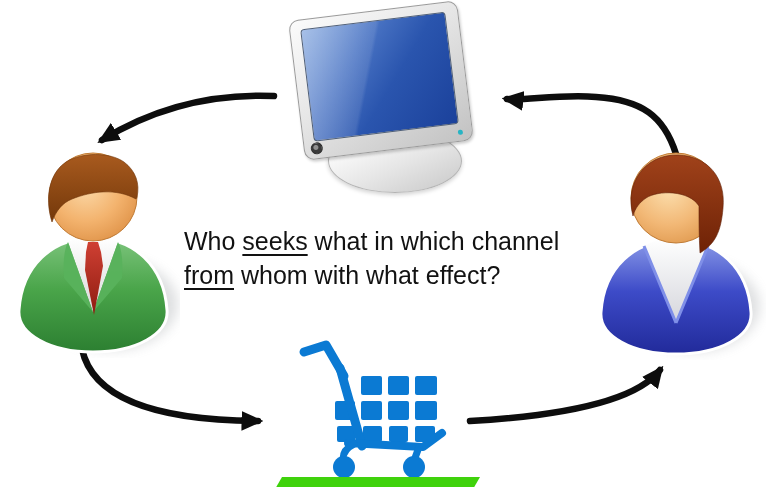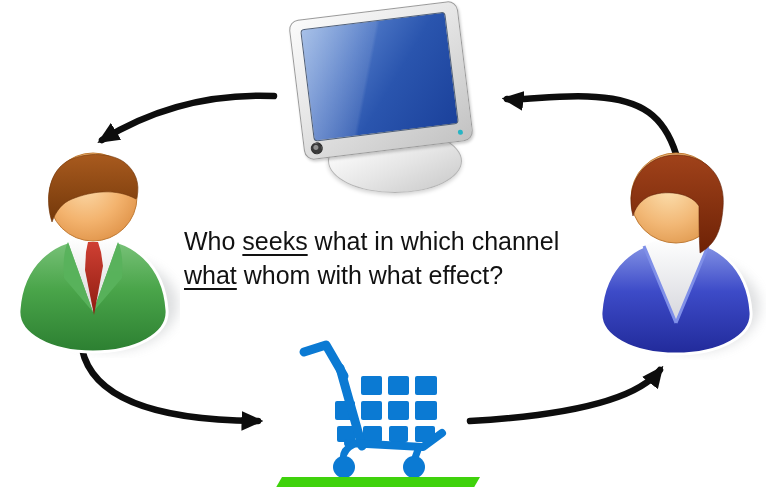--- a/index.html
+++ b/index.html
@@ -190,16 +190,16 @@
     <path d="M 62,108 C 54,112 51,117 51,123" fill="none" stroke="#0b7ad3" stroke-width="7" stroke-linecap="round"></path>
     <path d="M 127,111 L 123,122" fill="none" stroke="#0b7ad3" stroke-width="7" stroke-linecap="round"></path>
     <circle cx="52" cy="131" r="11" fill="#0b7ad3"></circle>
     <circle cx="122" cy="131" r="11" fill="#0b7ad3"></circle>
   </svg>
 
   <div class="ground-bar"></div>
 
   <div class="question">
     <div><span>Who </span><span class="u">seeks</span><span> what in which channel</span></div>
-    <div><span class="u">what</span><span> whom with what effect?</span></div>
+    <div><span class="u">from</span><span> whom with what effect?</span></div>
   </div>
 
 </div>
 
 </body></html>

